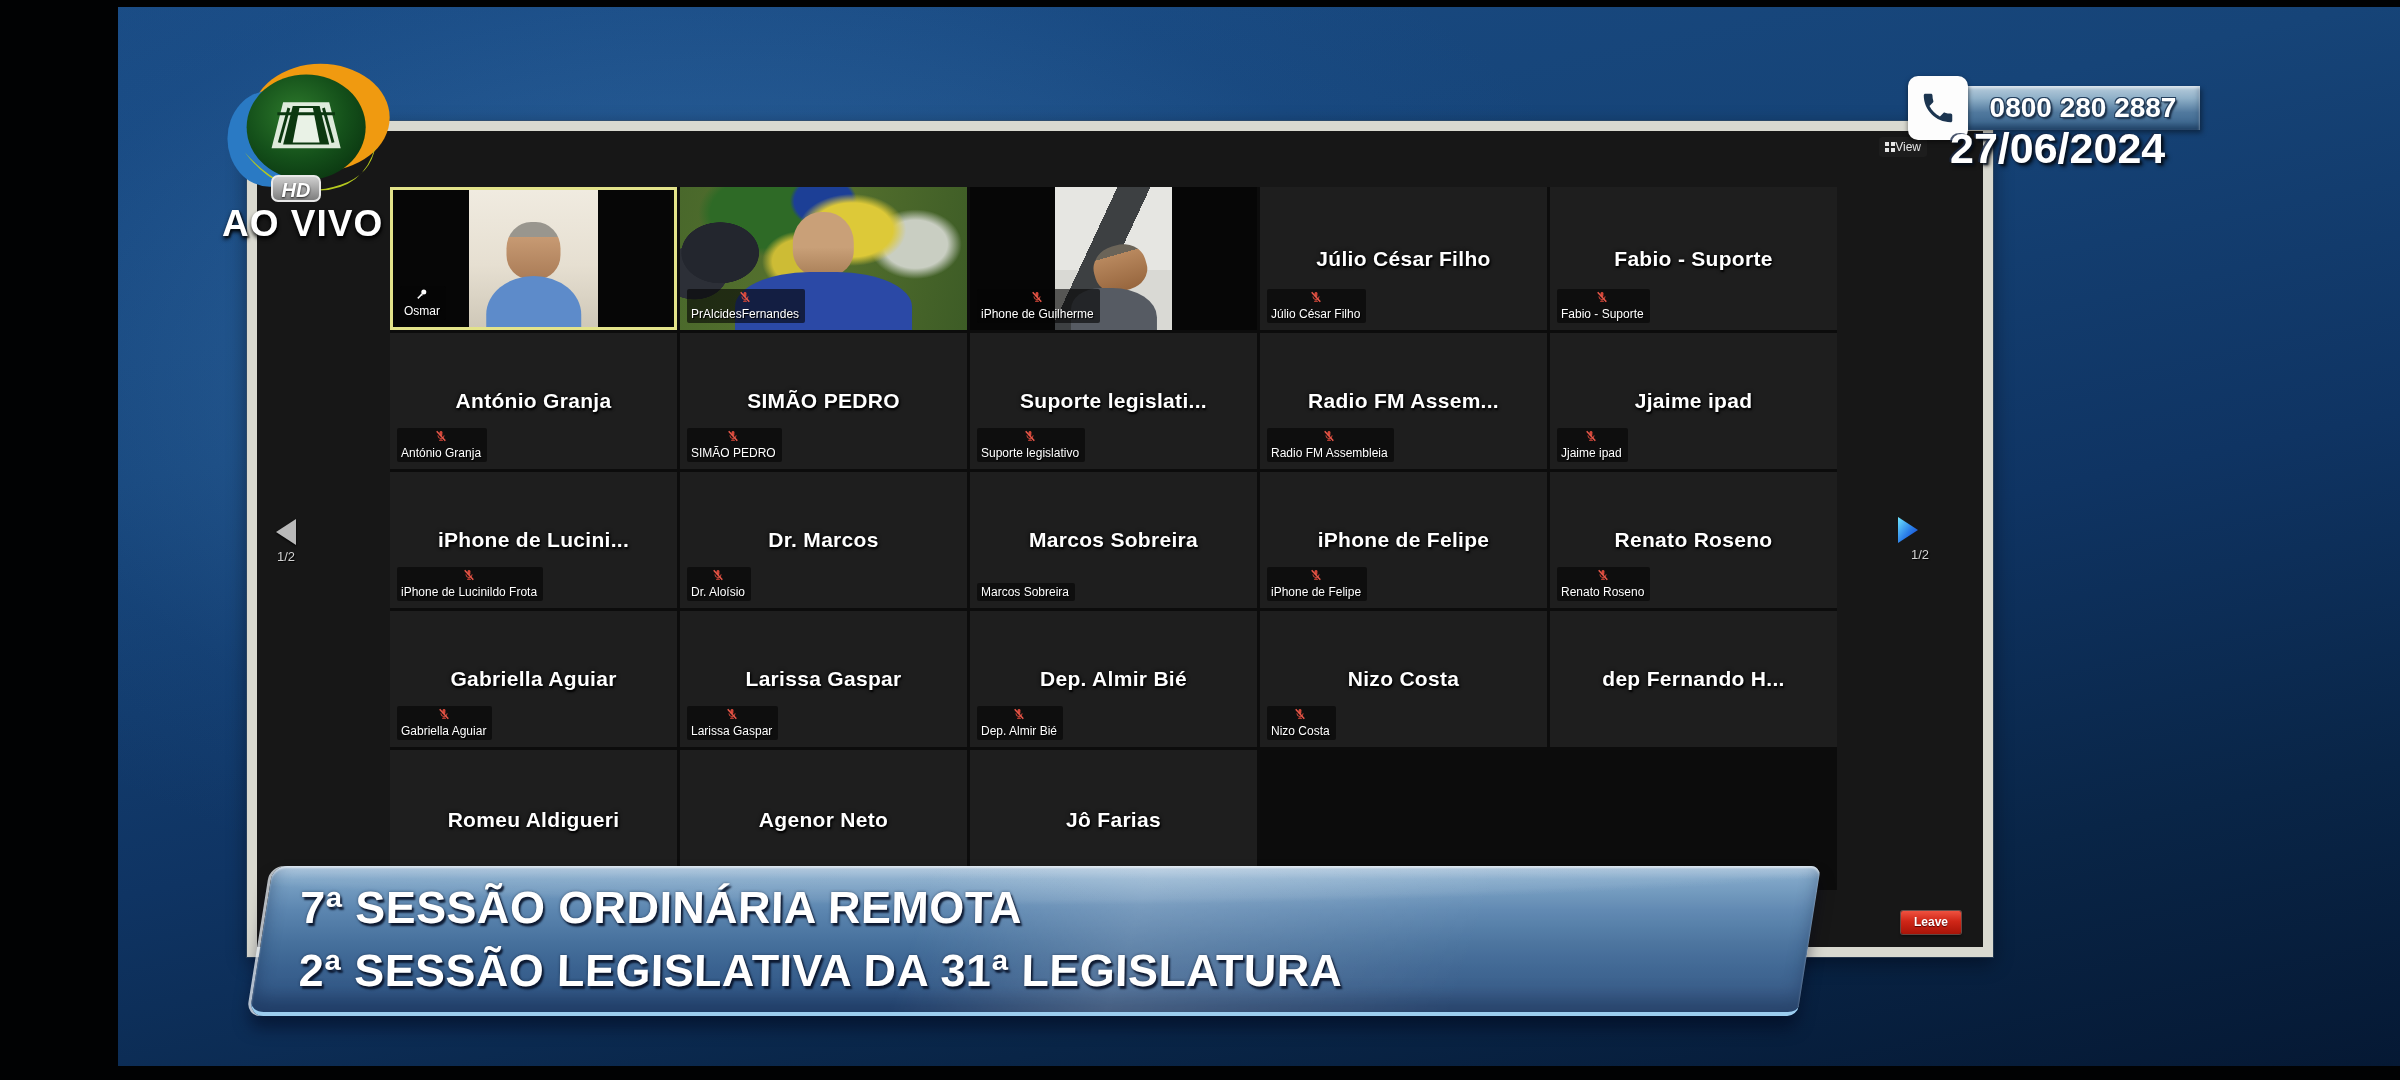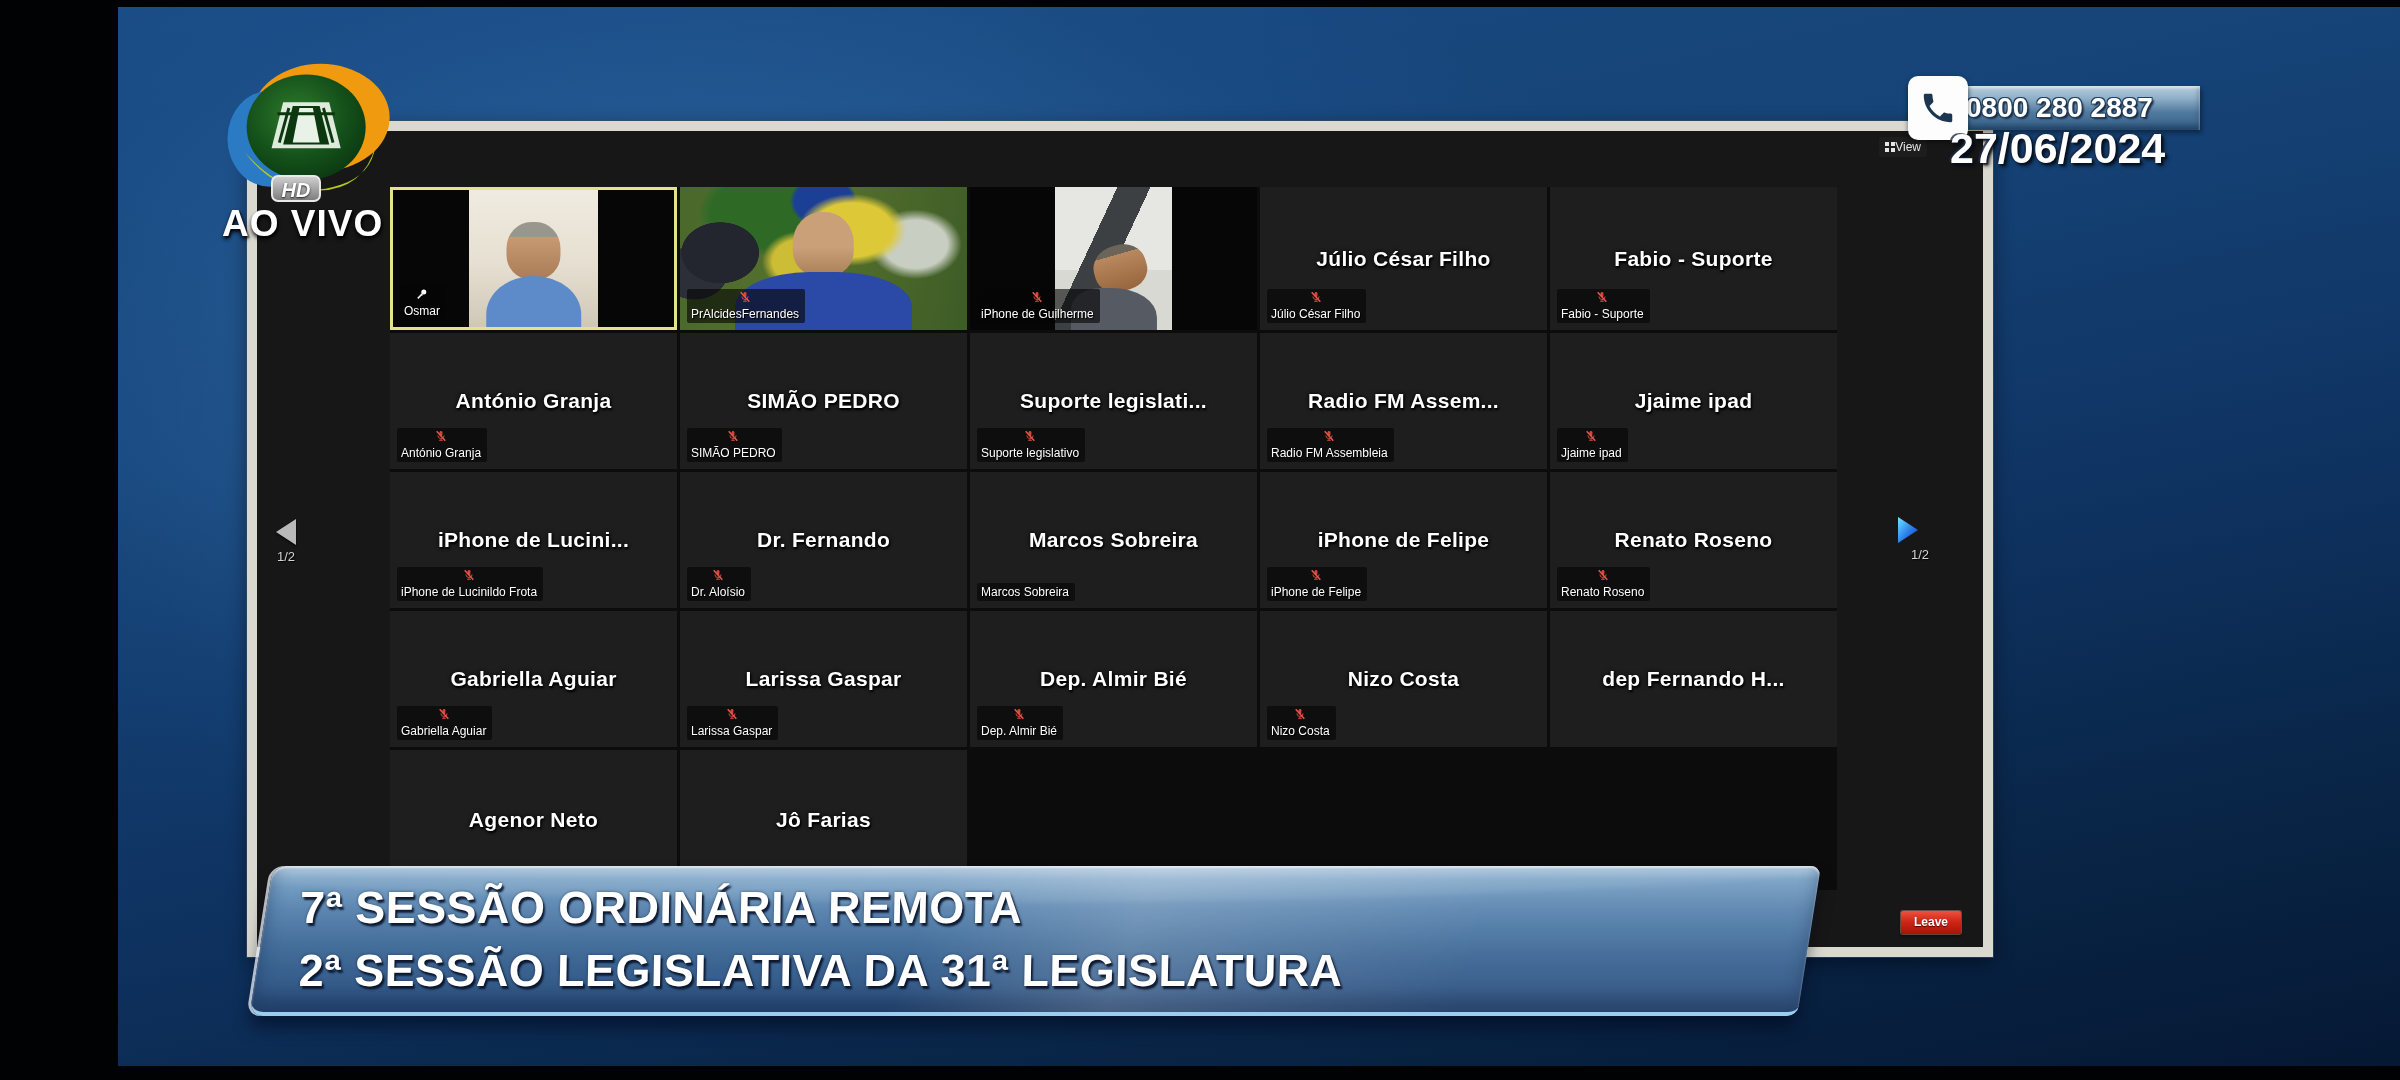--- a/index.html
+++ b/index.html
@@ -24,21 +24,21 @@
   .live{position:absolute;left:222px;top:203px;z-index:8;color:#fff;font-size:37px;font-weight:800;
       letter-spacing:1px;text-shadow:0 3px 4px rgba(0,0,0,.85),2px 2px 2px rgba(0,0,0,.6);}
 
   
   .phone-badge{position:absolute;left:1908px;top:76px;width:60px;height:64px;background:#fdfdfd;
       border-radius:10px;z-index:9;display:flex;align-items:center;justify-content:center;
       box-shadow:0 2px 5px rgba(0,0,0,.5);}
   .phone-bar{position:absolute;left:1966px;top:86px;width:234px;height:44px;z-index:8;
       background:linear-gradient(180deg,#b9cddd 0%,#8fb0c8 28%,#51799e 60%,#35618a 100%);
       box-shadow:inset 0 2px 3px rgba(255,255,255,.6), inset 0 -4px 6px rgba(10,30,60,.5), 2px 3px 5px rgba(0,0,0,.4);
-      display:flex;align-items:center;}
+      display:flex;align-items:center;justify-content:center;}
   .phone-bar span{color:#fff;font-size:28px;font-weight:bold;letter-spacing:0;
       text-shadow:-1px -1px 0 #25405e,1px -1px 0 #25405e,-1px 1px 0 #25405e,2px 2px 2px #16283f;}
   .date-text{position:absolute;left:1950px;top:124px;z-index:9;color:#fff;font-size:43px;font-weight:bold;
       text-shadow:-2px -1px 0 rgba(25,40,70,.8),2px 2px 2px rgba(5,15,30,.9),3px 3px 4px rgba(0,0,0,.6);}
 
   
   .meeting{position:absolute;left:247px;top:121px;width:1746px;height:836px;z-index:1;
       background:#d9d9d0;outline:1px solid rgba(60,80,100,.55);box-sizing:border-box;padding:10px;
       box-shadow:0 6px 18px rgba(0,0,10,.45);}
   .meeting-content{position:relative;width:100%;height:100%;background:#171717;overflow:hidden;}
@@ -347,21 +347,21 @@
           <line x1="4.1" y1="10.3" x2="7.9" y2="10.3" stroke="#d24638" stroke-width="1"></line>
           <line x1="1.7" y1="1.3" x2="10.3" y2="10.7" stroke="#e8584a" stroke-width="1.5"></line>
         </svg>
       </span>
       <span class="chip-text">iPhone de Lucinildo Frota</span>
     </div>
   </div>
 
   <div class="tile">
 
-    <div class="center-name">Dr. Fernando</div>
+    <div class="center-name">Dr. Marcos</div>
     <div class="chip">
 
       <span>
         <svg width="12" height="12" viewBox="0 0 12 12">
           <rect x="4.6" y="0.9" width="2.8" height="5.2" rx="1.4" fill="#d24638"></rect>
           <path d="M2.9 5.4a3.1 3.1 0 0 0 6.2 0" stroke="#d24638" stroke-width="1" fill="none"></path>
           <line x1="6" y1="8.5" x2="6" y2="10.2" stroke="#d24638" stroke-width="1"></line>
           <line x1="4.1" y1="10.3" x2="7.9" y2="10.3" stroke="#d24638" stroke-width="1"></line>
           <line x1="1.7" y1="1.3" x2="10.3" y2="10.7" stroke="#e8584a" stroke-width="1.5"></line>
         </svg>
@@ -487,20 +487,25 @@
     </div>
   </div>
 
   <div class="tile">
 
     <div class="center-name">dep Fernando H...</div>
 
   </div>
 
 
+  <div class="tile">
+
+    <div class="center-name">Romeu Aldigueri</div>
+
+  </div>
 
   <div class="tile">
 
     <div class="center-name">Agenor Neto</div>
 
   </div>
 
   <div class="tile">
 
     <div class="center-name">Jô Farias</div>

